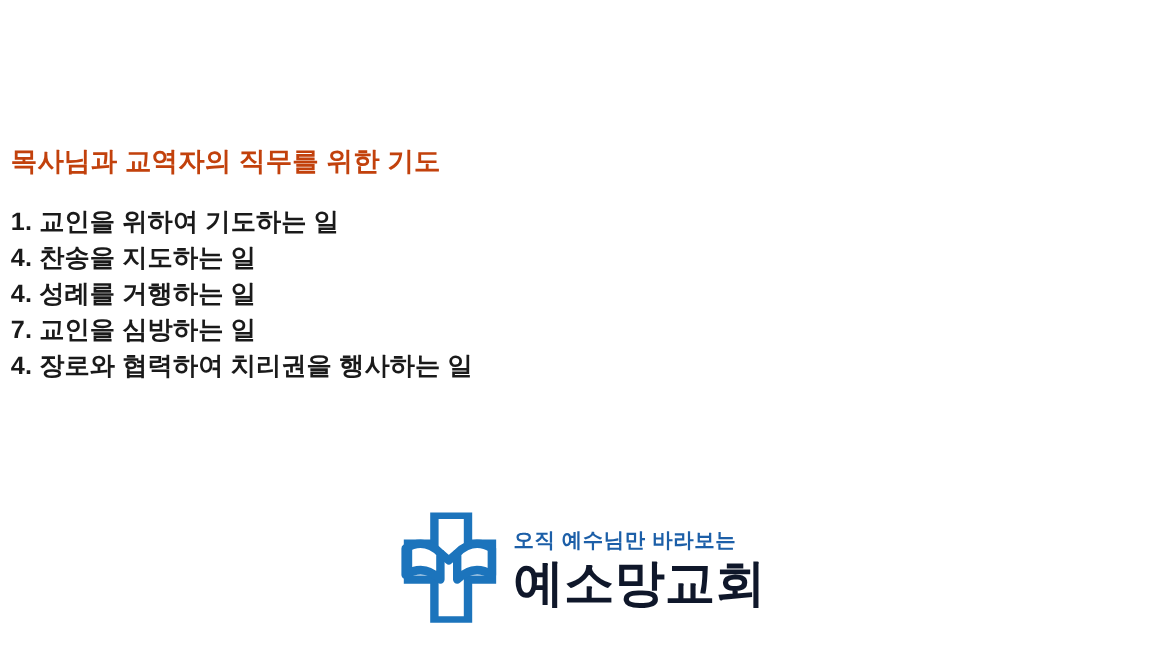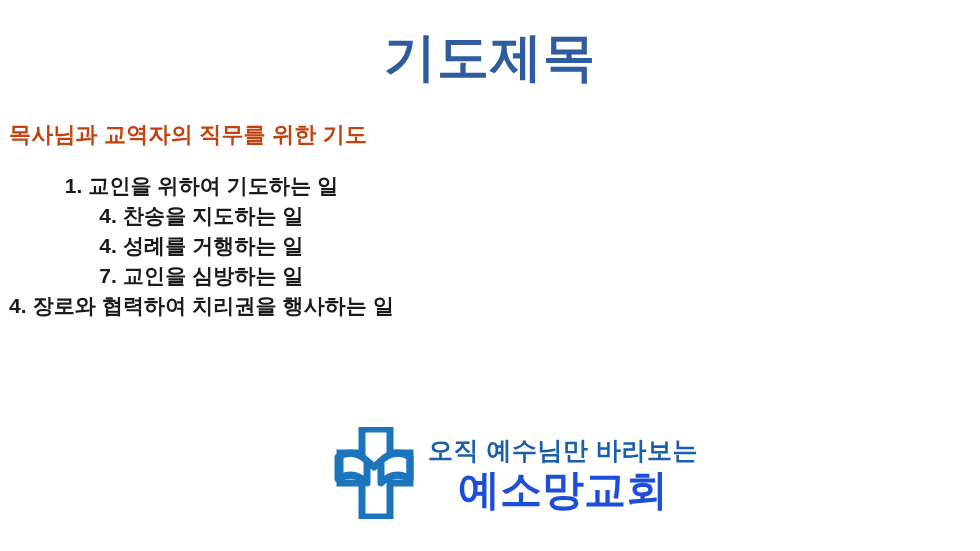--- a/index.html
+++ b/index.html
@@ -58,21 +58,20 @@
     list-style: none;
   }
   .prayer-item {
     font-size: 21px;
     font-weight: bold;
     color: #1A1A1A;
     line-height: 30px;
     height: 30px;
     white-space: nowrap;
     letter-spacing: 0.1px;
-    text-align: center;
   }
 
   
   .logo {
     position: absolute;
     left: 334px;
     top: 427px;
     display: flex;
     align-items: center;
     gap: 14px;
@@ -83,44 +82,43 @@
     flex: 0 0 auto;
     display: block;
   }
   .logo-text {
     display: flex;
     flex-direction: column;
     justify-content: center;
     padding-top: 4px;
   }
   .logo-tagline {
-    font-size: 25px;
+    font-size: 17px;
     font-weight: bold;
     color: #1C5FA8;
     letter-spacing: 0.5px;
     line-height: 1;
     margin-bottom: 5px;
     white-space: nowrap;
   }
   .logo-name {
     font-size: 42px;
     font-weight: bold;
-    color: #1d4ed8;
+    color: #0f172a;
     letter-spacing: 0px;
     line-height: 1.05;
     white-space: nowrap;
     text-align: center;
   }
 </style>
 </head>
 <body>
 
 <div class="slide">
 
-  <div class="slide-title">기도제목</div>
 
   <div class="slide-subtitle">목사님과 교역자의 직무를 위한 기도</div>
 
   <ul class="prayer-list">
     <li class="prayer-item">1. 교인을 위하여 기도하는 일</li>
     <li class="prayer-item">4. 찬송을 지도하는 일</li>
     <li class="prayer-item">4. 성례를 거행하는 일</li>
     <li class="prayer-item">7. 교인을 심방하는 일</li>
     <li class="prayer-item">4. 장로와 협력하여 치리권을 행사하는 일</li>
   </ul>

